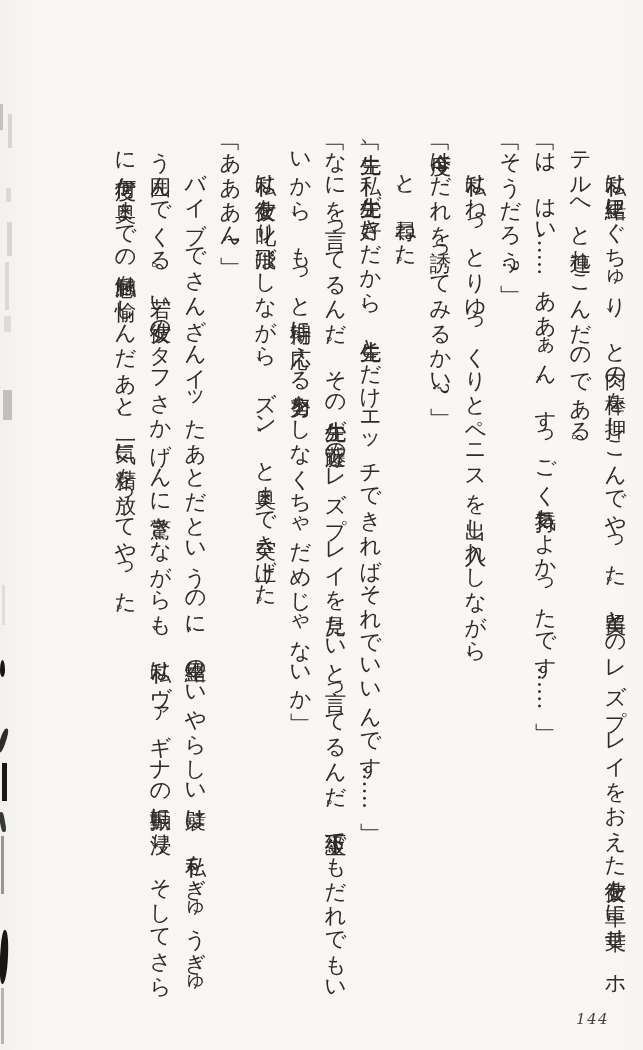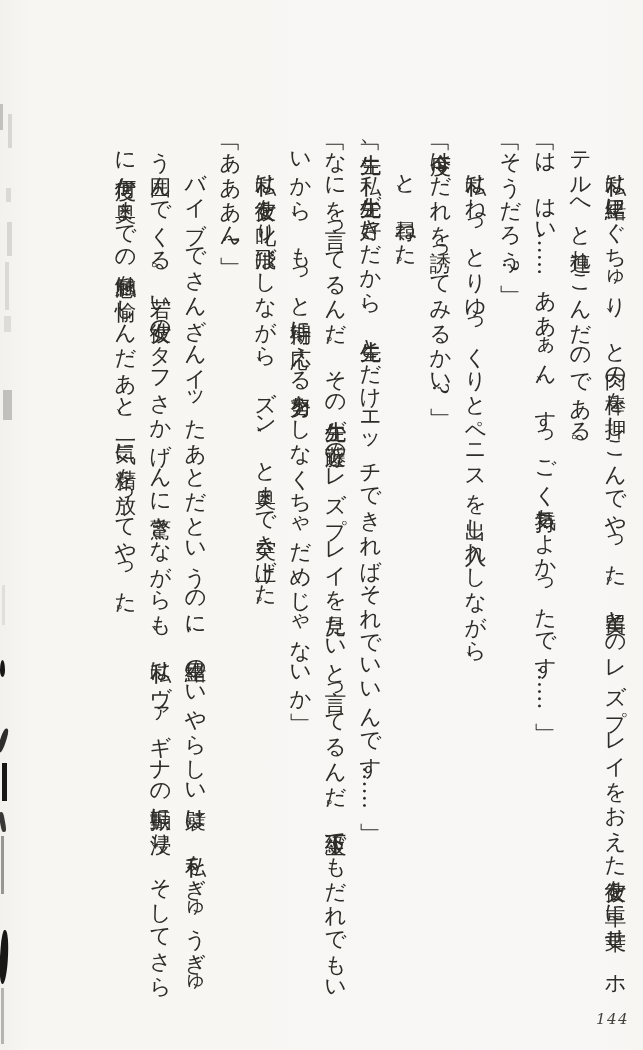--- a/index.html
+++ b/index.html
@@ -35,21 +35,21 @@
   }
   .page-text p {
     margin: 0;
     padding: 0;
   }
   .page-text p.indent {
     text-indent: 1em;
   }
   .page-number {
     position: absolute;
-    left: 596px;
+    left: 576px;
     top: 1010px;
     font-style: italic;
     font-size: 15px;
     letter-spacing: 1.5px;
     color: #43403c;
   }
   
   .artifact {
     position: absolute;
     pointer-events: none;

